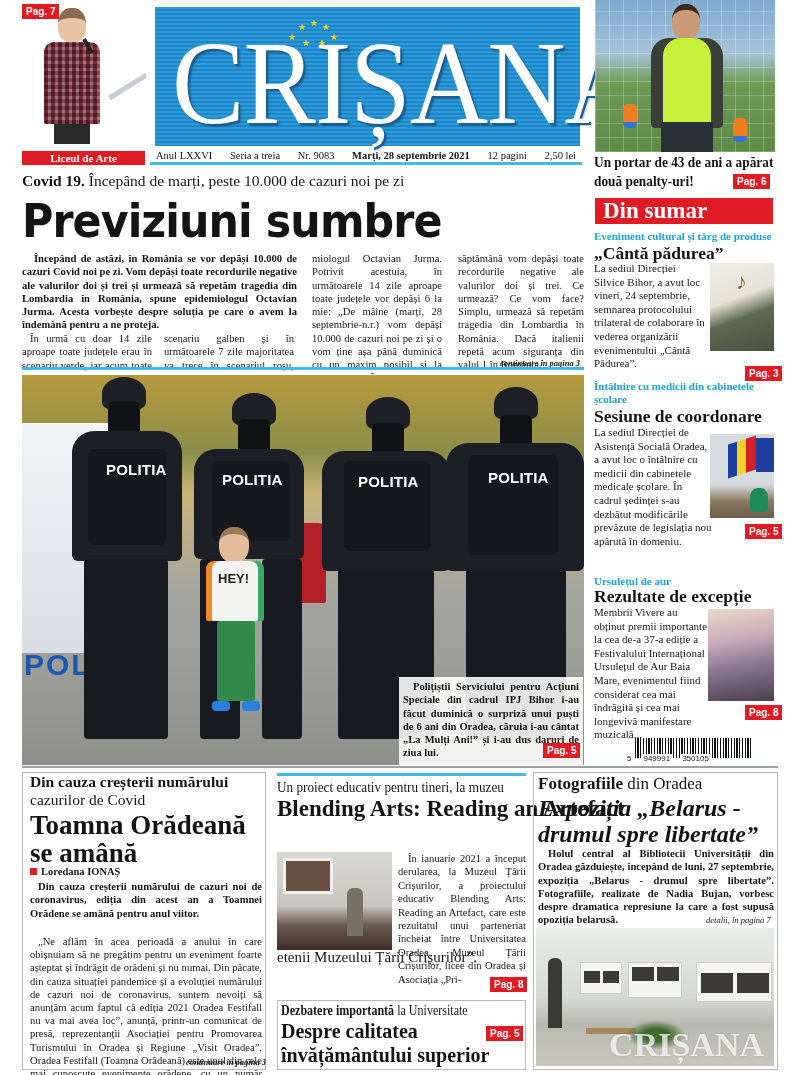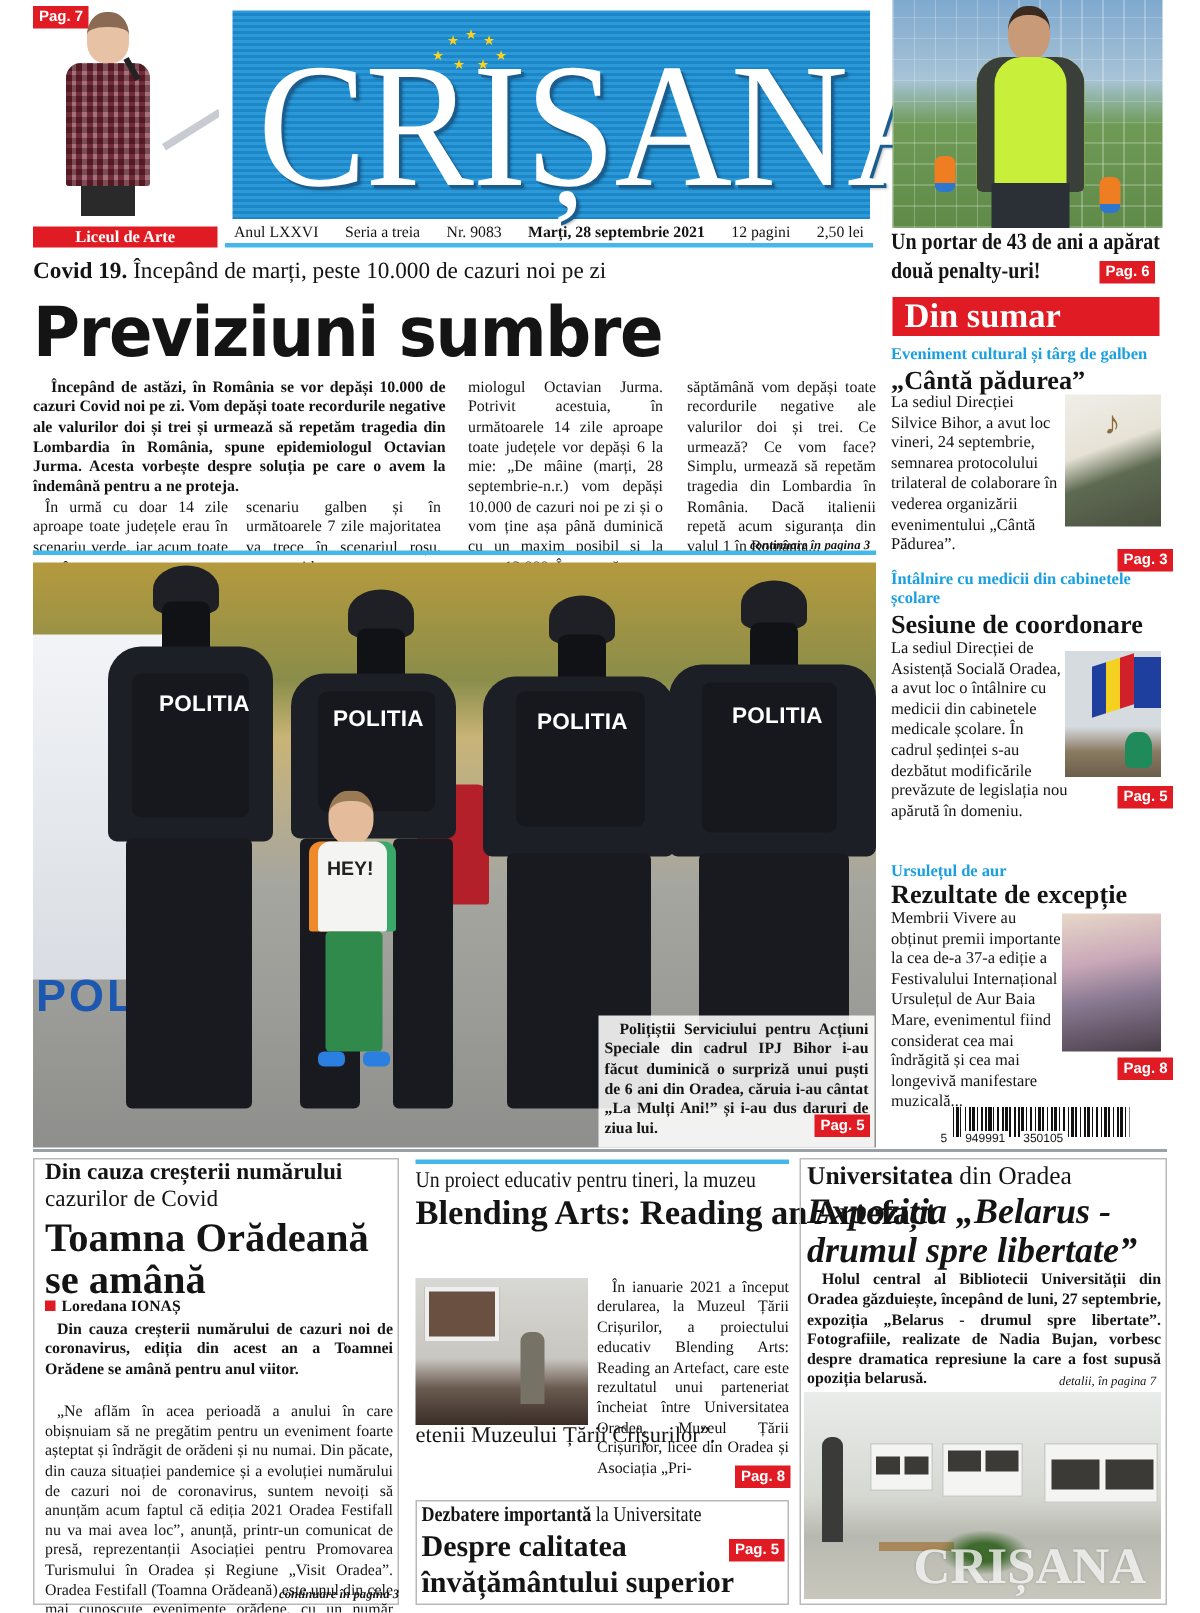--- a/index.html
+++ b/index.html
@@ -241,21 +241,21 @@
   <div class="kid-hey">HEY!</div>
   <div class="kid-pants"></div>
   <div class="kid-shoe" style="left:190px"></div>
   <div class="kid-shoe" style="left:220px"></div>
 </div>
 <div id="police-caption" class="abs">Polițiștii Serviciului pentru Acțiuni Speciale din cadrul IPJ Bihor i-au făcut duminică o surpriză unui puști de 6 ani din Oradea, căruia i-au cântat „La Mulți Ani!” și i-au dus daruri de ziua lui.</div>
 <div class="pag" style="left:543px; top:743px;">Pag. 5</div>
 
 <div id="sumar" class="abs">Din sumar</div>
 
-<div class="side-kicker" style="top:230px; width:185px;">Eveniment cultural și târg de galben</div>
+<div class="side-kicker" style="top:230px; width:185px;">Eveniment cultural și târg de produse</div>
 <div class="side-title" style="top:243px;">„Cântă pădurea”</div>
 <div class="side-text" style="top:262px; width:114px;">La sediul Direcției Silvice Bihor, a avut loc vineri, 24 septembrie, semnarea protocolului trilateral de colaborare în vederea organizării evenimentului „Cântă Pădurea”.</div>
 <div class="side-photo" style="left:710px; top:263px; width:64px; height:88px; background:linear-gradient(160deg,#efeee8 0%,#e6e2d6 40%,#5e6a52 60%,#4a5040 100%);">
   <span style="position:absolute;left:26px;top:6px;color:#8a6a3a;font-size:22px;">♪</span>
 </div>
 <div class="pag" style="left:745px; top:366px;">Pag. 3</div>
 
 <div class="side-kicker" style="top:380px; width:180px;">Întâlnire cu medicii din cabinetele școlare</div>
 <div class="side-title" style="top:406px;">Sesiune de coordonare</div>
 <div class="side-text" style="top:426px; width:118px;">La sediul Direcției de Asistență Socială Oradea, a avut loc o întâlnire cu medicii din cabinetele medicale școlare. În cadrul ședinței s-au dezbătut modificările prevăzute de legislația nou apărută în domeniu.</div>
@@ -311,21 +311,21 @@
 <div id="box-despre" class="abs"></div>
 <div id="despre-kicker" class="abs">
   <b>Dezbatere importantă</b>
   <span>la Universitate</span>
 </div>
 <div id="despre-title" class="abs" style="width:244px;">Despre calitatea învățământului superior</div>
 <div class="pag" style="left:486px; top:1026px;">Pag. 5</div>
 
 <div id="box-belarus" class="abs"></div>
 <div id="bel-kicker" class="abs">
-  <b>Universitatea</b>
+  <b>Fotografiile</b>
   <span>din Oradea</span>
 </div>
 <div id="bel-title" class="abs" style="width:238px;">Expoziția „Belarus - drumul spre libertate”</div>
 <div id="bel-text" class="abs">Holul central al Bibliotecii Universității din Oradea găzduiește, începând de luni, 27 septembrie, expoziția „Belarus - drumul spre libertate”. Fotografiile, realizate de Nadia Bujan, vorbesc despre dramatica represiune la care a fost supusă opoziția belarusă.</div>
 <div id="bel-cont" class="abs">detalii, în pagina 7</div>
 <div id="bel-photo" class="abs photo">
   <div class="exh" style="left:44px;top:34px;width:42px;height:32px;">
       <i style="left:3px;top:8px;width:16px;height:12px"></i>
       <i style="left:22px;top:8px;width:16px;height:12px"></i>
     </div>

